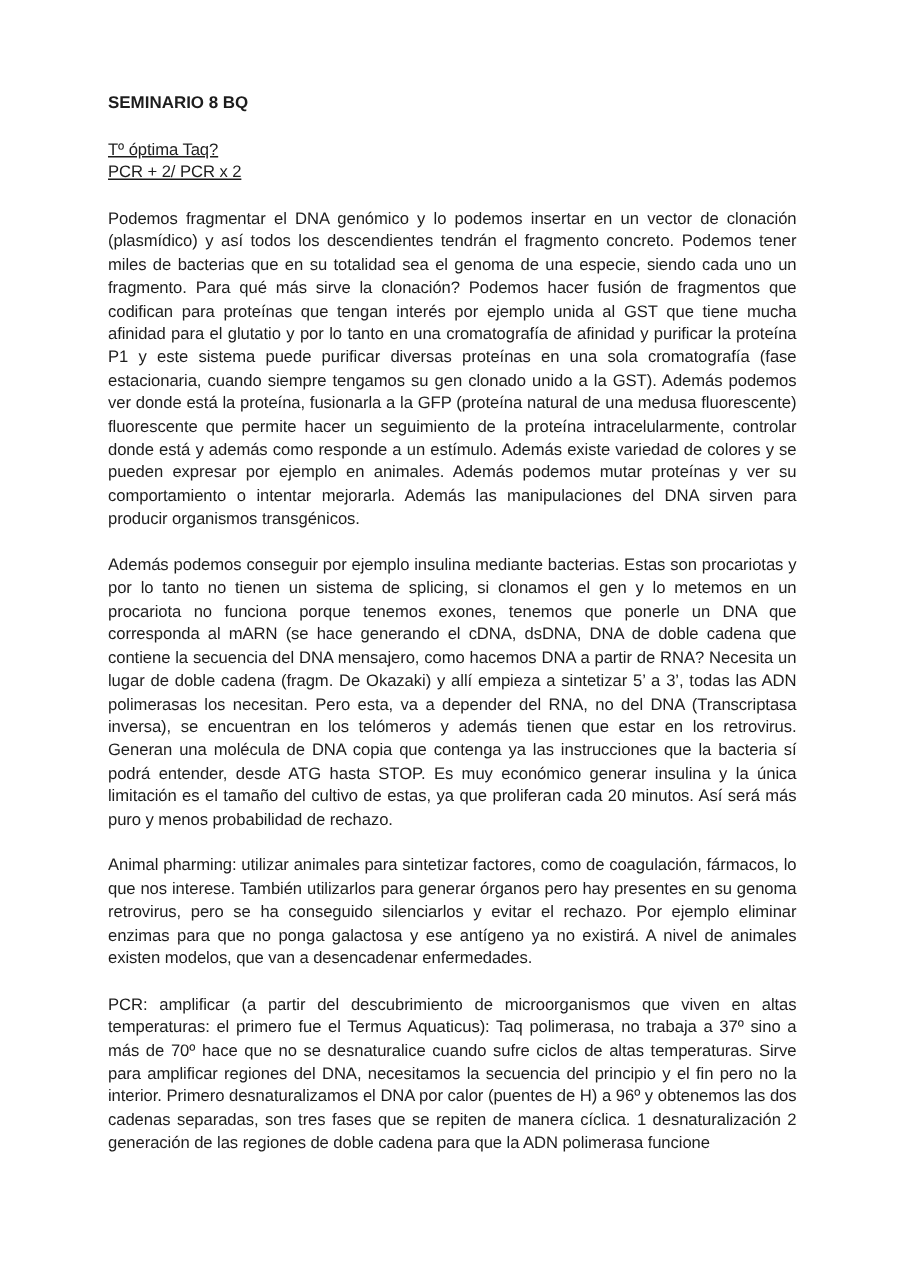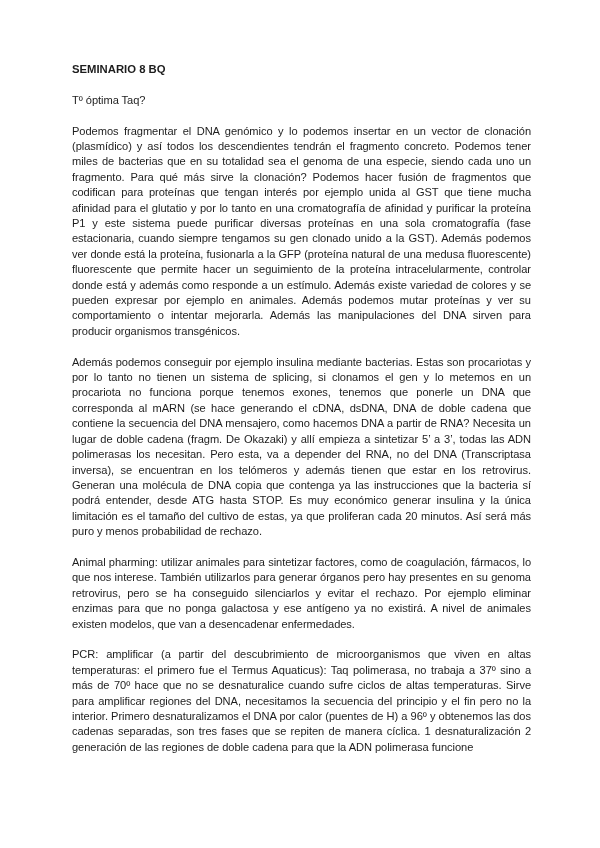--- a/index.html
+++ b/index.html
@@ -25,39 +25,41 @@
     color: #1d1d1d;
   }
   .doc-title {
     font-size: 11.3px;
     font-weight: bold;
     margin: 0 0 15.4px 0;
     letter-spacing: 0;
   }
   .header-lines {
     margin: 0 0 15.4px 0;
+    text-decoration: underline;
   }
   .header-lines p {
     margin: 0;
   }
   .para {
     margin: 0 0 15.4px 0;
     text-align: justify;
     text-justify: inter-word;
   }
 </style>
 </head>
 <body>
 
 <div class="page">
 
   <h1 class="doc-title">SEMINARIO 8 BQ</h1>
 
   <div class="header-lines">
     <p>Tº óptima Taq?</p>
+    <p>PCR + 2/ PCR x 2</p>
   </div>
 
   <p class="para">Podemos fragmentar el DNA genómico y lo podemos insertar en un vector de clonación (plasmídico) y así todos los descendientes tendrán el fragmento concreto. Podemos tener miles de bacterias que en su totalidad sea el genoma de una especie, siendo cada uno un fragmento. Para qué más sirve la clonación? Podemos hacer fusión de fragmentos que codifican para proteínas que tengan interés por ejemplo unida al GST que tiene mucha afinidad para el glutatio y por lo tanto en una cromatografía de afinidad y purificar la proteína P1 y este sistema puede purificar diversas proteínas en una sola cromatografía (fase estacionaria, cuando siempre tengamos su gen clonado unido a la GST). Además podemos ver donde está la proteína, fusionarla a la GFP (proteína natural de una medusa fluorescente) fluorescente que permite hacer un seguimiento de la proteína intracelularmente, controlar donde está y además como responde a un estímulo. Además existe variedad de colores y se pueden expresar por ejemplo en animales. Además podemos mutar proteínas y ver su comportamiento o intentar mejorarla. Además las manipulaciones del DNA sirven para producir organismos transgénicos.</p>
 
   <p class="para">Además podemos conseguir por ejemplo insulina mediante bacterias. Estas son procariotas y por lo tanto no tienen un sistema de splicing, si clonamos el gen y lo metemos en un procariota no funciona porque tenemos exones, tenemos que ponerle un DNA que corresponda al mARN (se hace generando el cDNA, dsDNA, DNA de doble cadena que contiene la secuencia del DNA mensajero, como hacemos DNA a partir de RNA? Necesita un lugar de doble cadena (fragm. De Okazaki) y allí empieza a sintetizar 5’ a 3’, todas las ADN polimerasas los necesitan. Pero esta, va a depender del RNA, no del DNA (Transcriptasa inversa), se encuentran en los telómeros y además tienen que estar en los retrovirus. Generan una molécula de DNA copia que contenga ya las instrucciones que la bacteria sí podrá entender, desde ATG hasta STOP. Es muy económico generar insulina y la única limitación es el tamaño del cultivo de estas, ya que proliferan cada 20 minutos. Así será más puro y menos probabilidad de rechazo.</p>
 
   <p class="para">Animal pharming: utilizar animales para sintetizar factores, como de coagulación, fármacos, lo que nos interese. También utilizarlos para generar órganos pero hay presentes en su genoma retrovirus, pero se ha conseguido silenciarlos y evitar el rechazo. Por ejemplo eliminar enzimas para que no ponga galactosa y ese antígeno ya no existirá. A nivel de animales existen modelos, que van a desencadenar enfermedades.</p>
 
   <p class="para">PCR: amplificar (a partir del descubrimiento de microorganismos que viven en altas temperaturas: el primero fue el Termus Aquaticus): Taq polimerasa, no trabaja a 37º sino a más de 70º hace que no se desnaturalice cuando sufre ciclos de altas temperaturas. Sirve para amplificar regiones del DNA, necesitamos la secuencia del principio y el fin pero no la interior. Primero desnaturalizamos el DNA por calor (puentes de H) a 96º y obtenemos las dos cadenas separadas, son tres fases que se repiten de manera cíclica. 1 desnaturalización 2 generación de las regiones de doble cadena para que la ADN polimerasa funcione</p>
 

